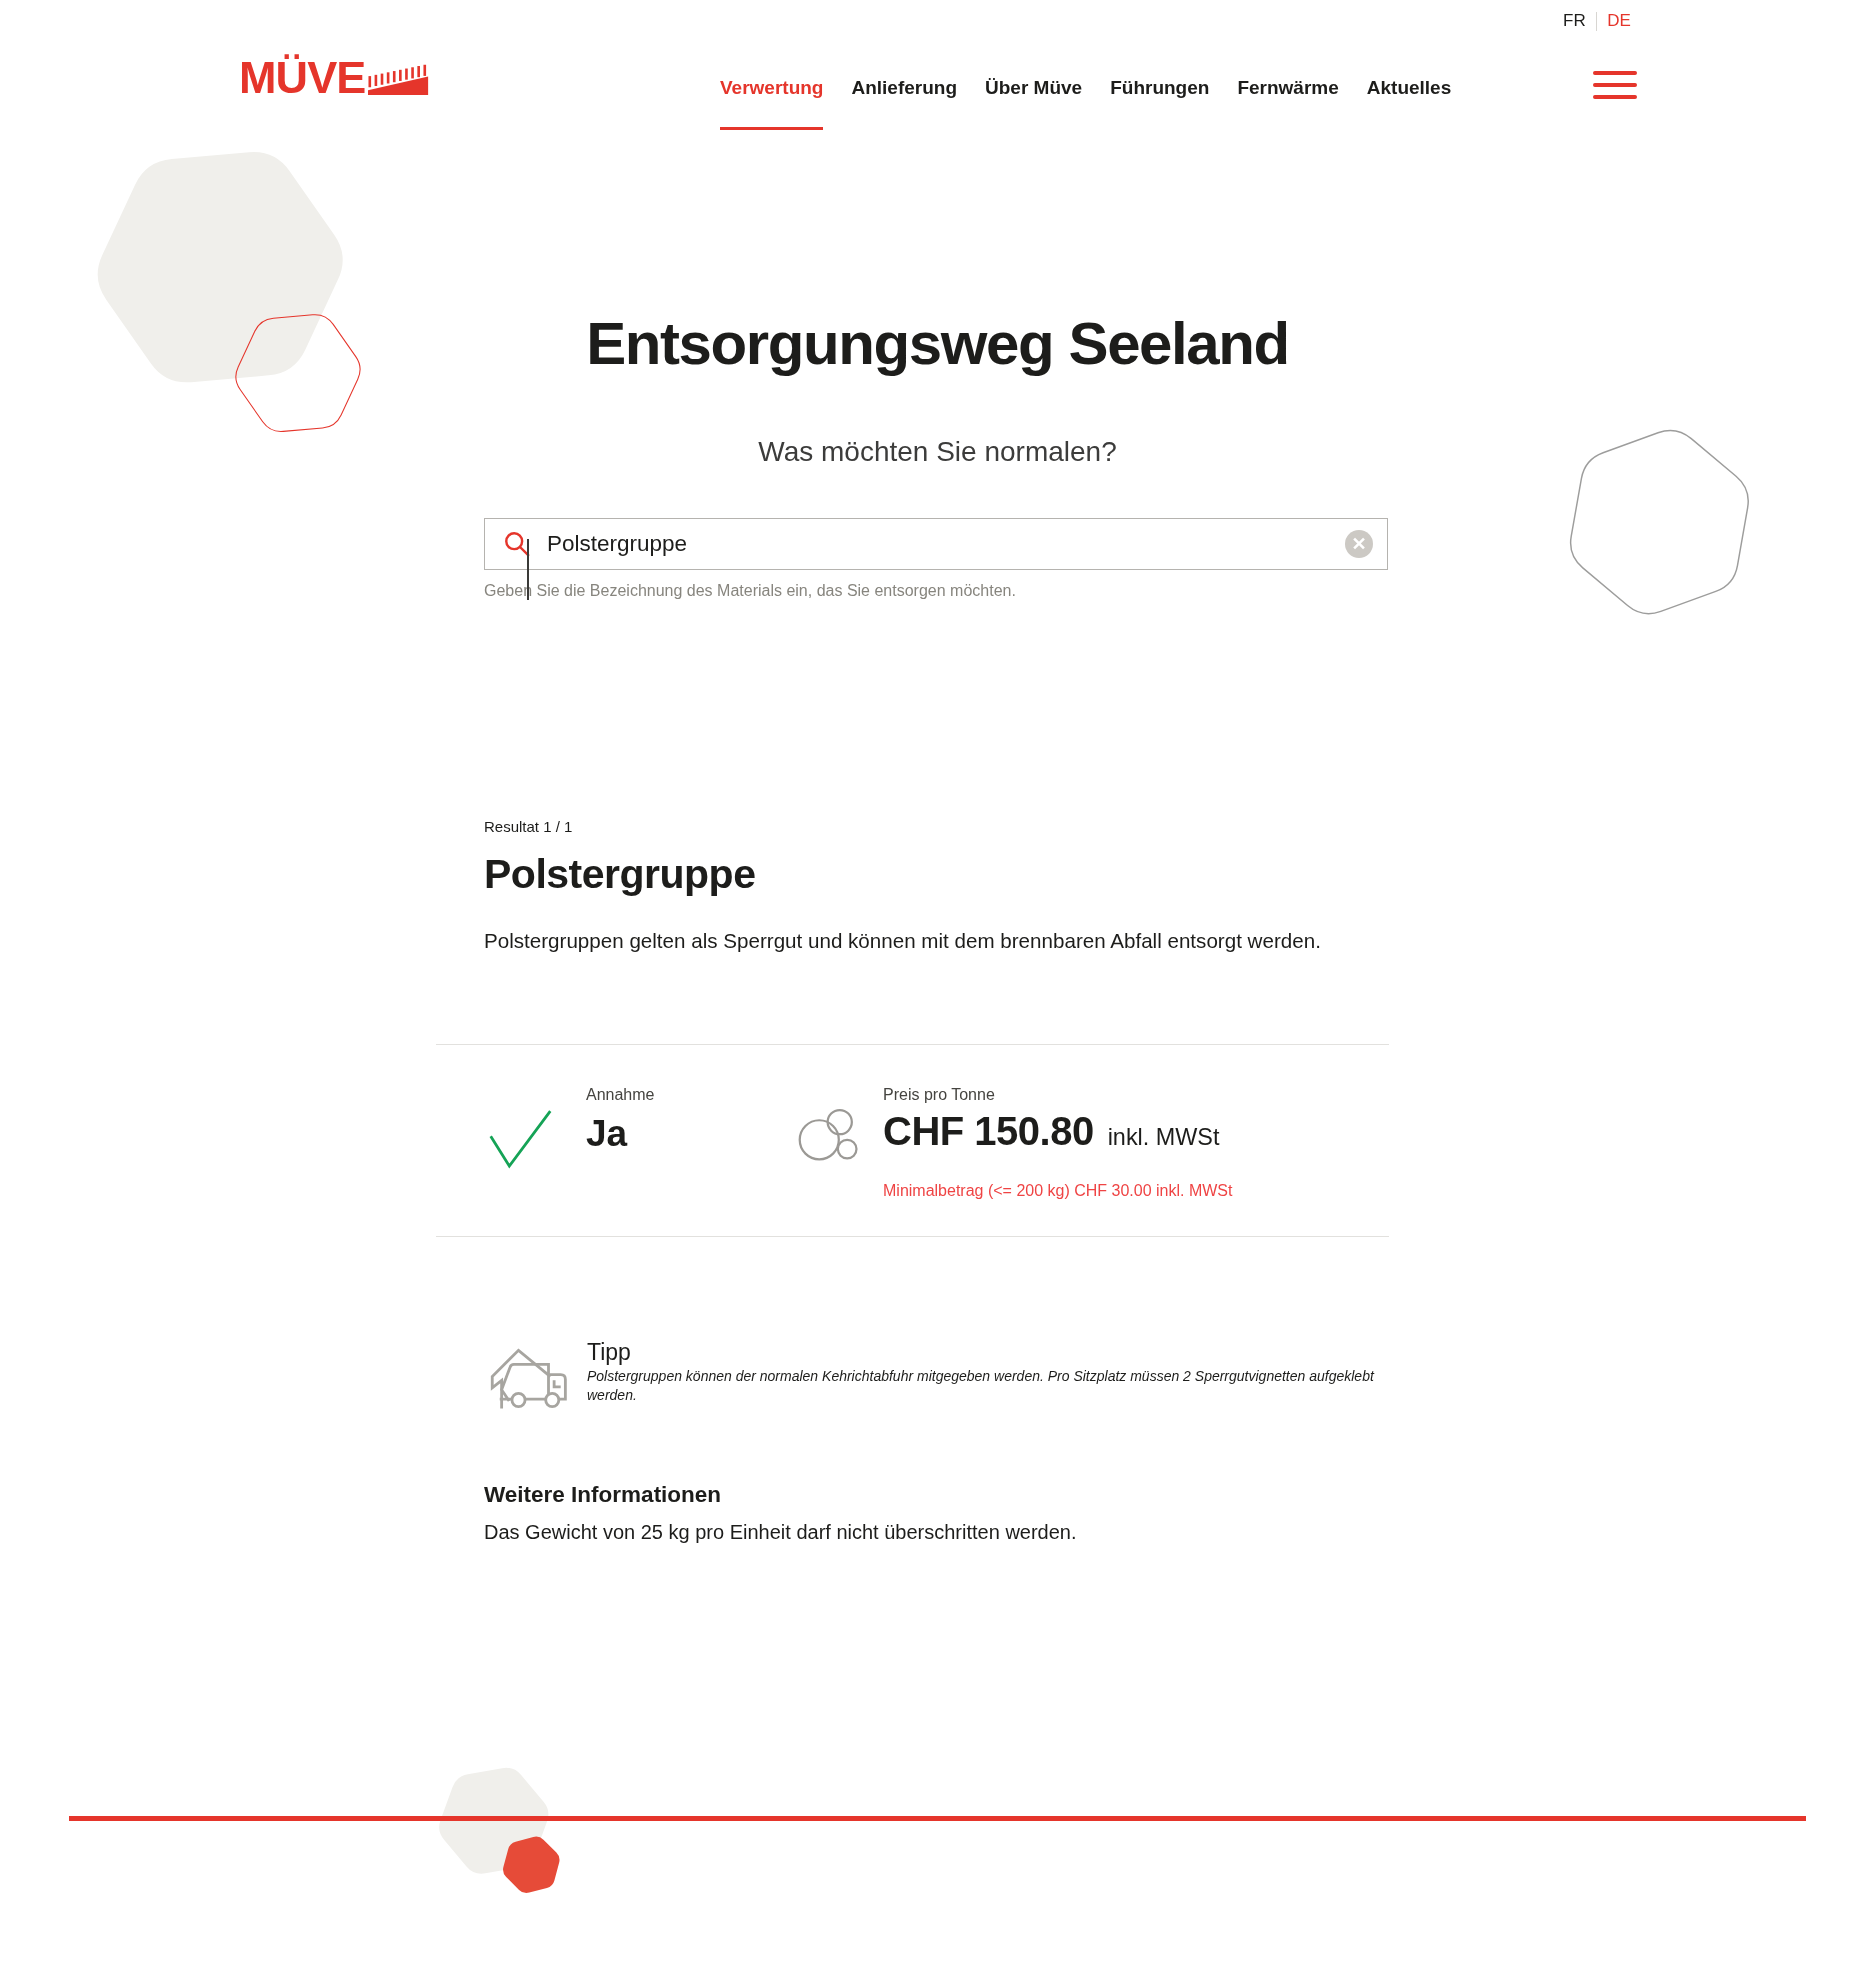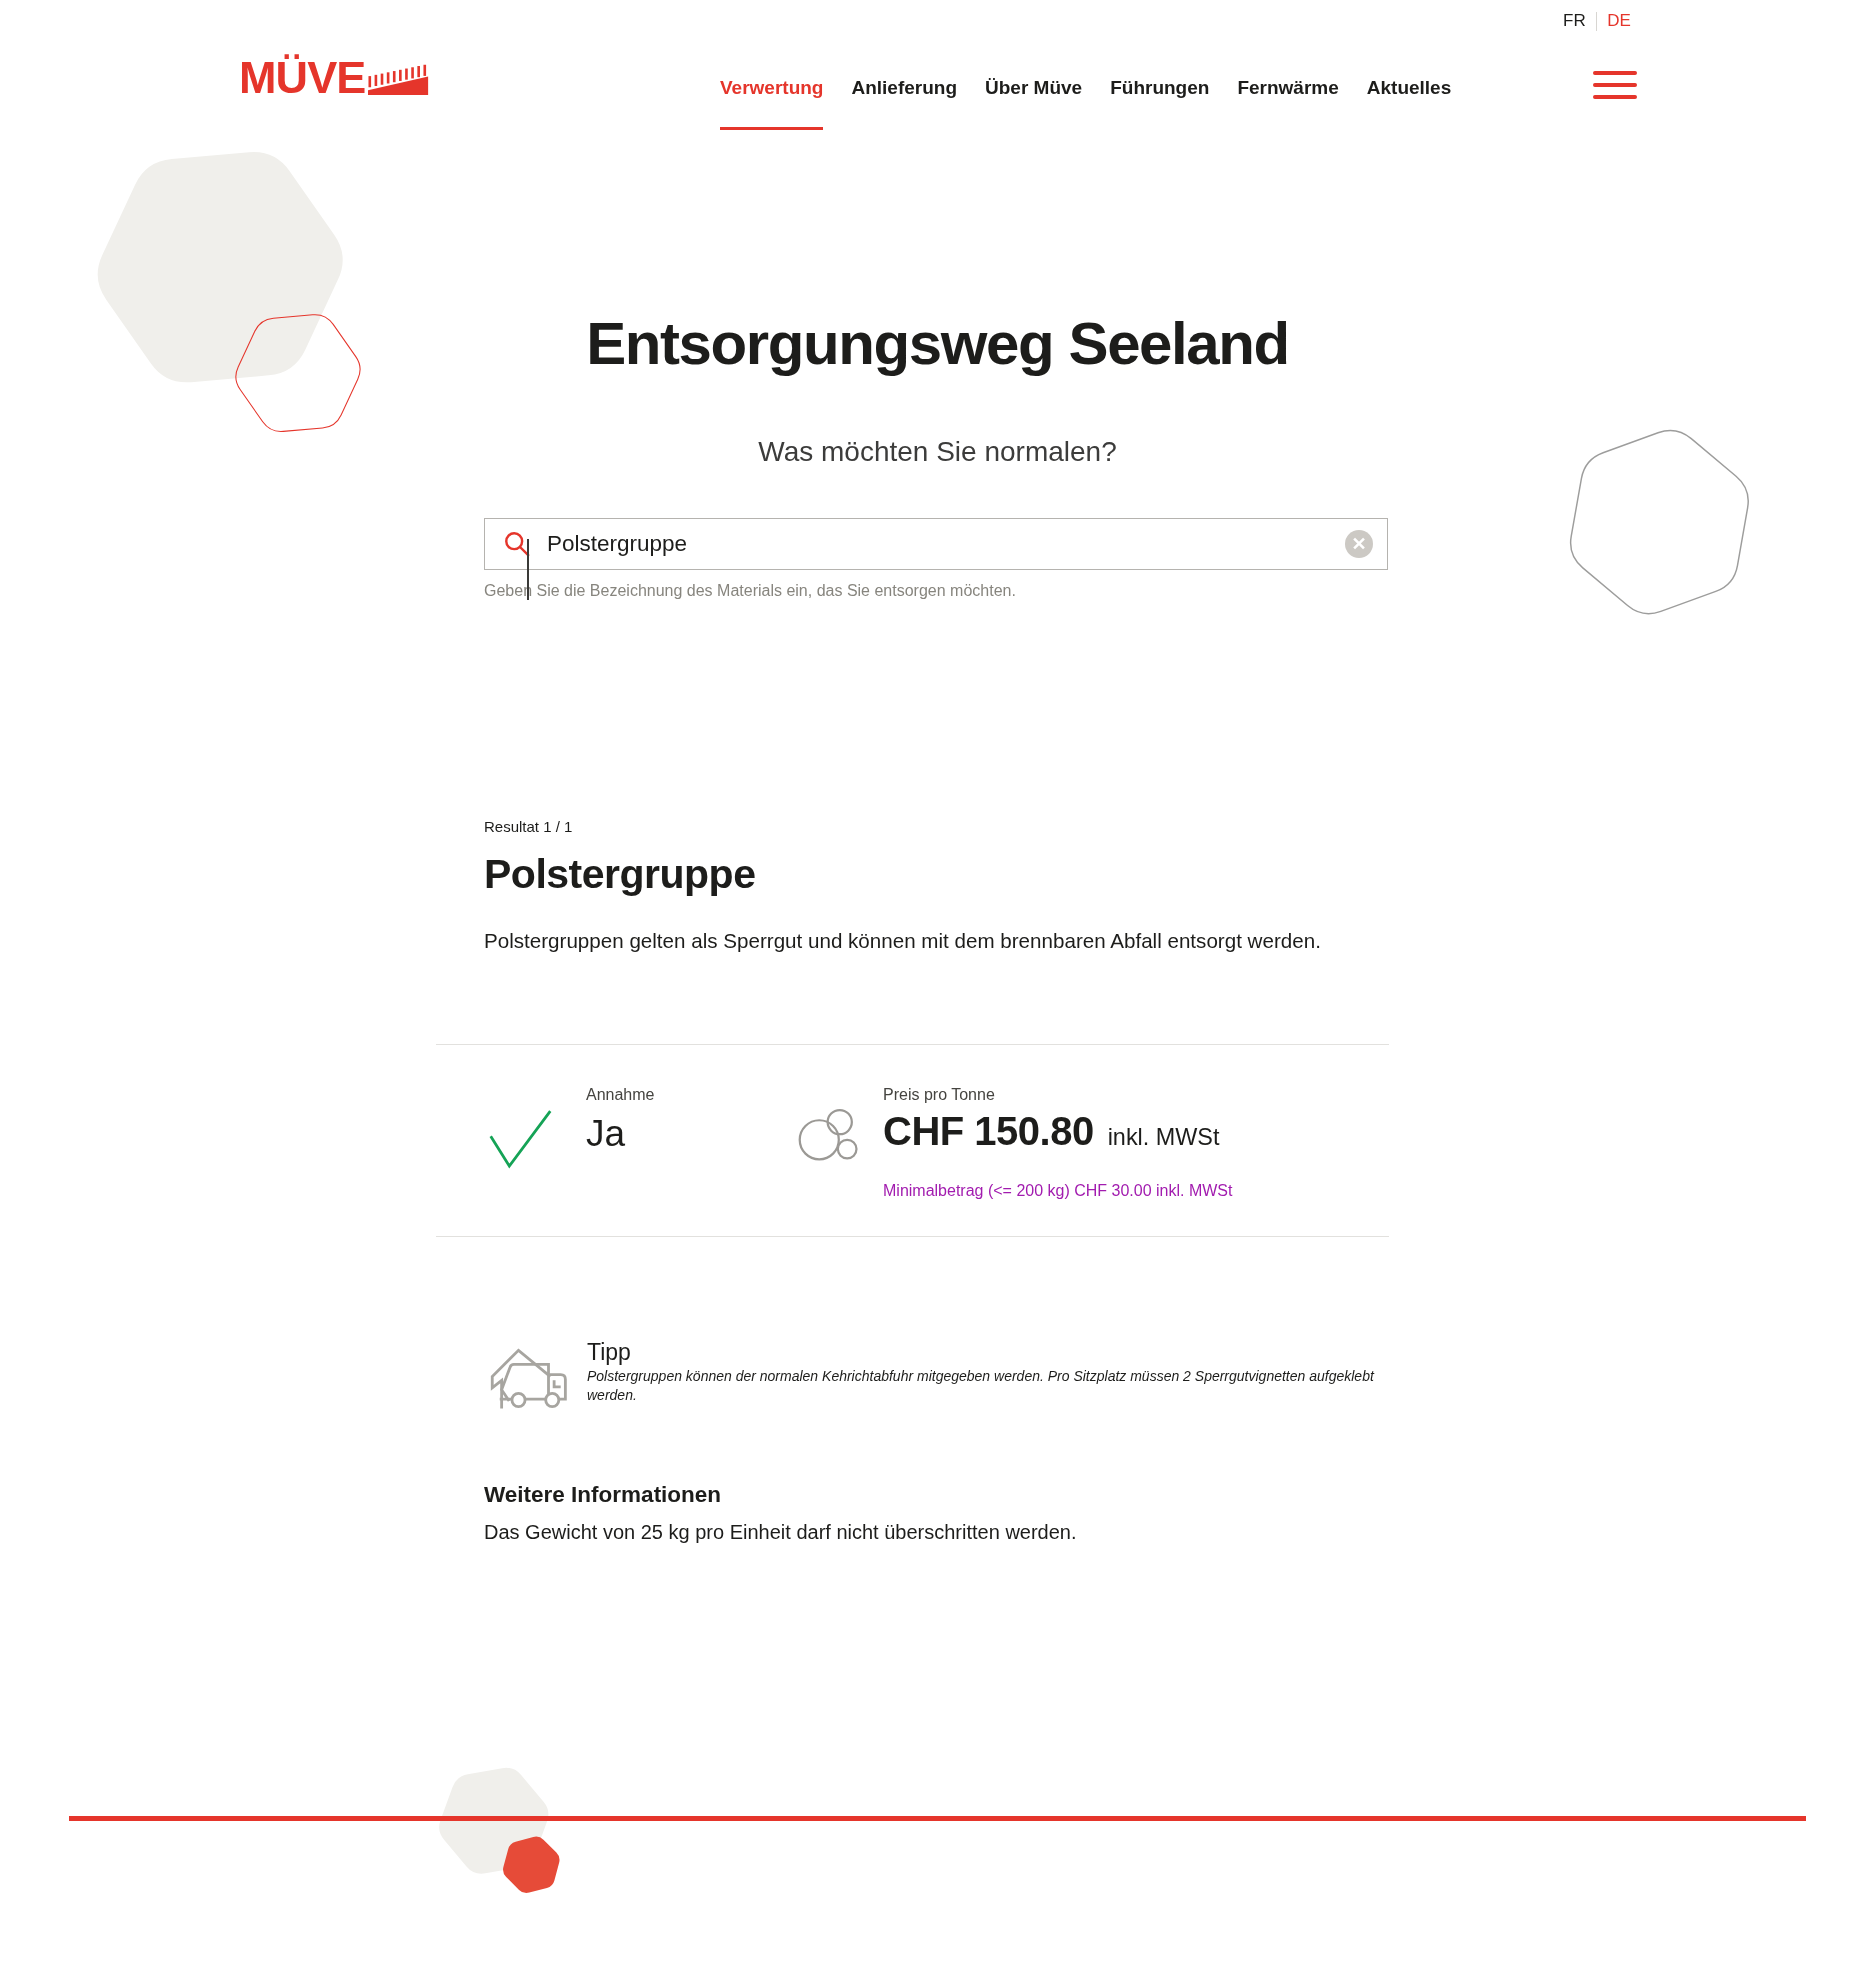--- a/index.html
+++ b/index.html
@@ -46,26 +46,26 @@
   .result-meta { position:absolute; left:484px; top:818px; font-size:15px; color:#1d1d1b; z-index:2; }
   .result-title { position:absolute; left:484px; top:851px; font-size:41px; font-weight:800; letter-spacing:-0.5px; z-index:2; }
   .result-desc { position:absolute; left:484px; top:929px; width:862px; font-size:20.6px; color:#1d1d1b; z-index:2; }
   .divider { position:absolute; left:436px; width:953px; height:0.9px; background:#e2e1de; z-index:2; }
   .divider.d1 { top:1044px; }
   .divider.d2 { top:1236px; }
   .facts-label { position:absolute; top:1079px; font-size:16px; color:#454440; z-index:2;margin-top:7px; }
   .accept-label { left:586px; }
   .price-label { left:883px; }
   .accept-icon { position:absolute; left:487px; top:1108px; z-index:2; }
-  .accept-value { position:absolute; left:586px; top:1113px; font-size:37px; font-weight:400; z-index:2; }
+  .accept-value { position:absolute; left:586px; top:1113px; font-size:37px; font-weight:700; z-index:2; }
   .price-icon { position:absolute; left:796px; top:1106px; z-index:2; }
   .price-row { position:absolute; left:883px; top:1109px; display:flex; align-items:baseline; gap:14px; z-index:2; }
   .price-amount { font-size:40px; font-weight:800; letter-spacing:-0.5px; }
   .price-vat { font-size:23.4px; color:#1d1d1b; }
-  .price-min { position:absolute; left:883px; top:1182px; font-size:16px; color:#a21caf; z-index:2; }
+  .price-min { position:absolute; left:883px; top:1182px; font-size:16px; color:#ef4444; z-index:2; }
   
   .tip-icon { position:absolute; left:481px; top:1337px; z-index:2; }
   .tip-title { position:absolute; left:587px; top:1339px; font-size:23px; font-weight:400; z-index:2; }
   .tip-text { position:absolute; left:587px; top:1367px; width:801px; font-size:14px; line-height:1.35; color:#1d1d1b; z-index:2;font-style:italic; }
   .more-title { position:absolute; left:484px; top:1482px; font-size:22.5px; font-weight:800; z-index:2; }
   .more-text { position:absolute; left:484px; top:1521px; font-size:20px; color:#1d1d1b; z-index:2; }
 </style>
 </head>
 <body>
 

